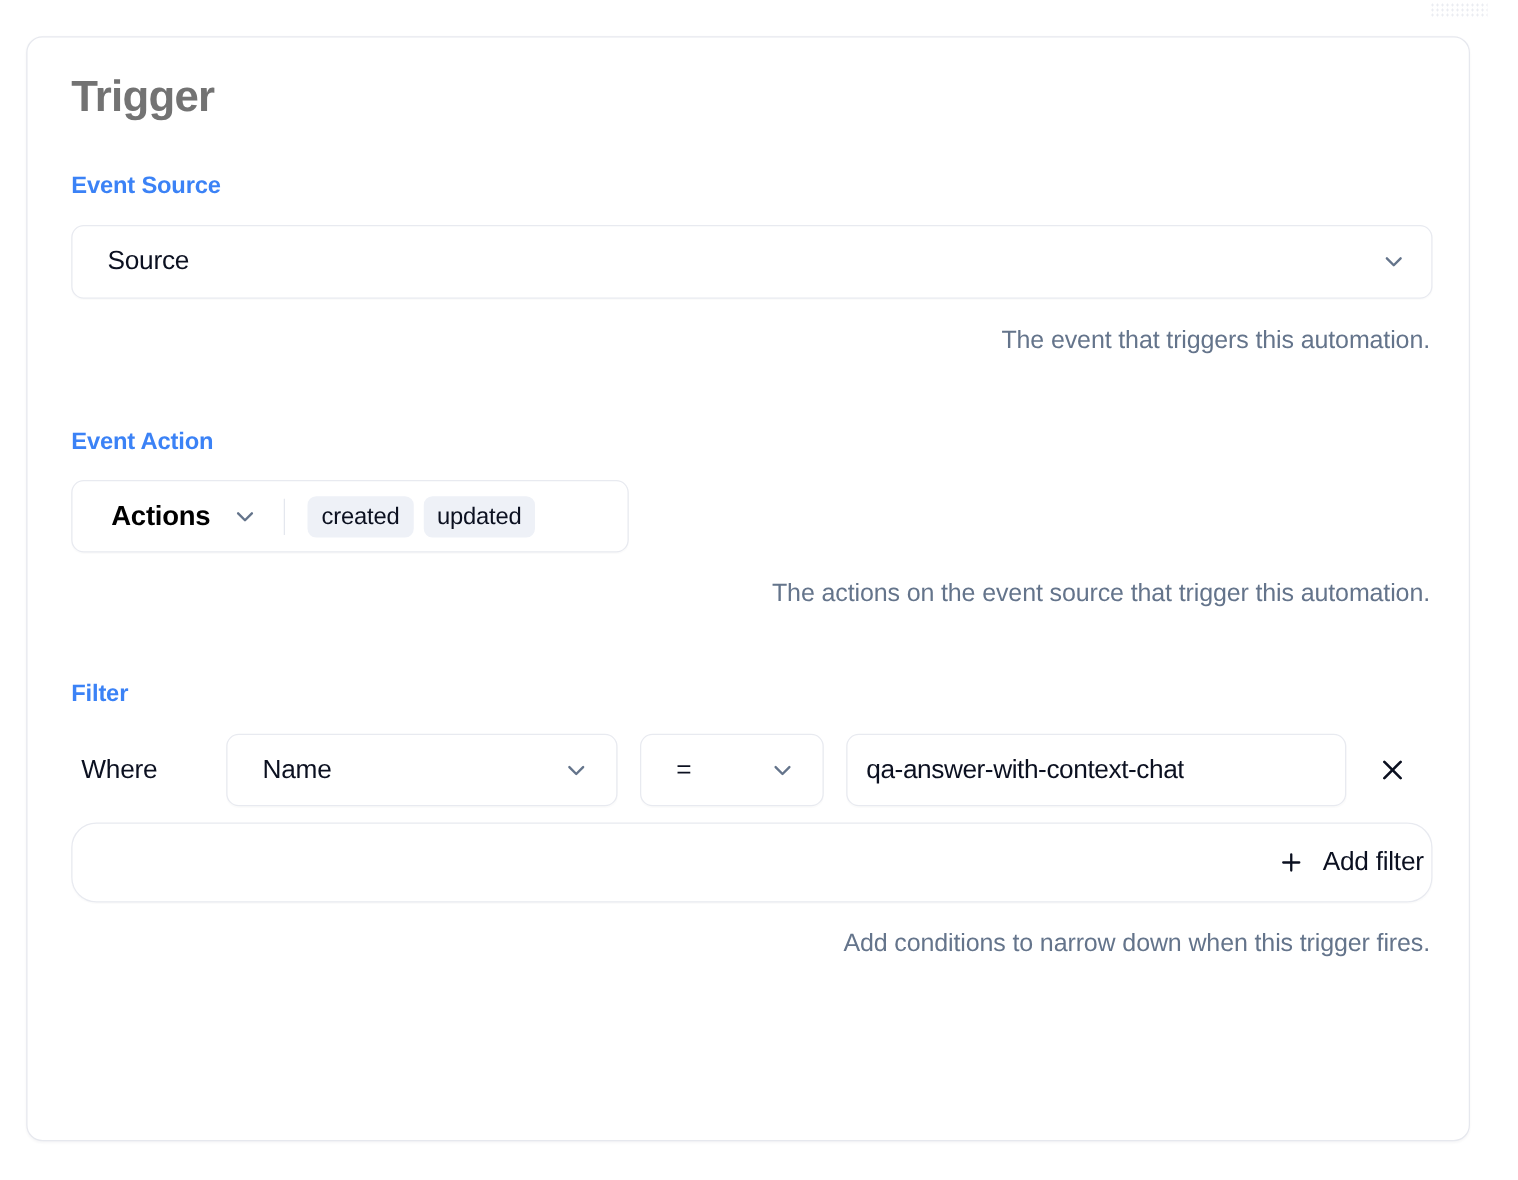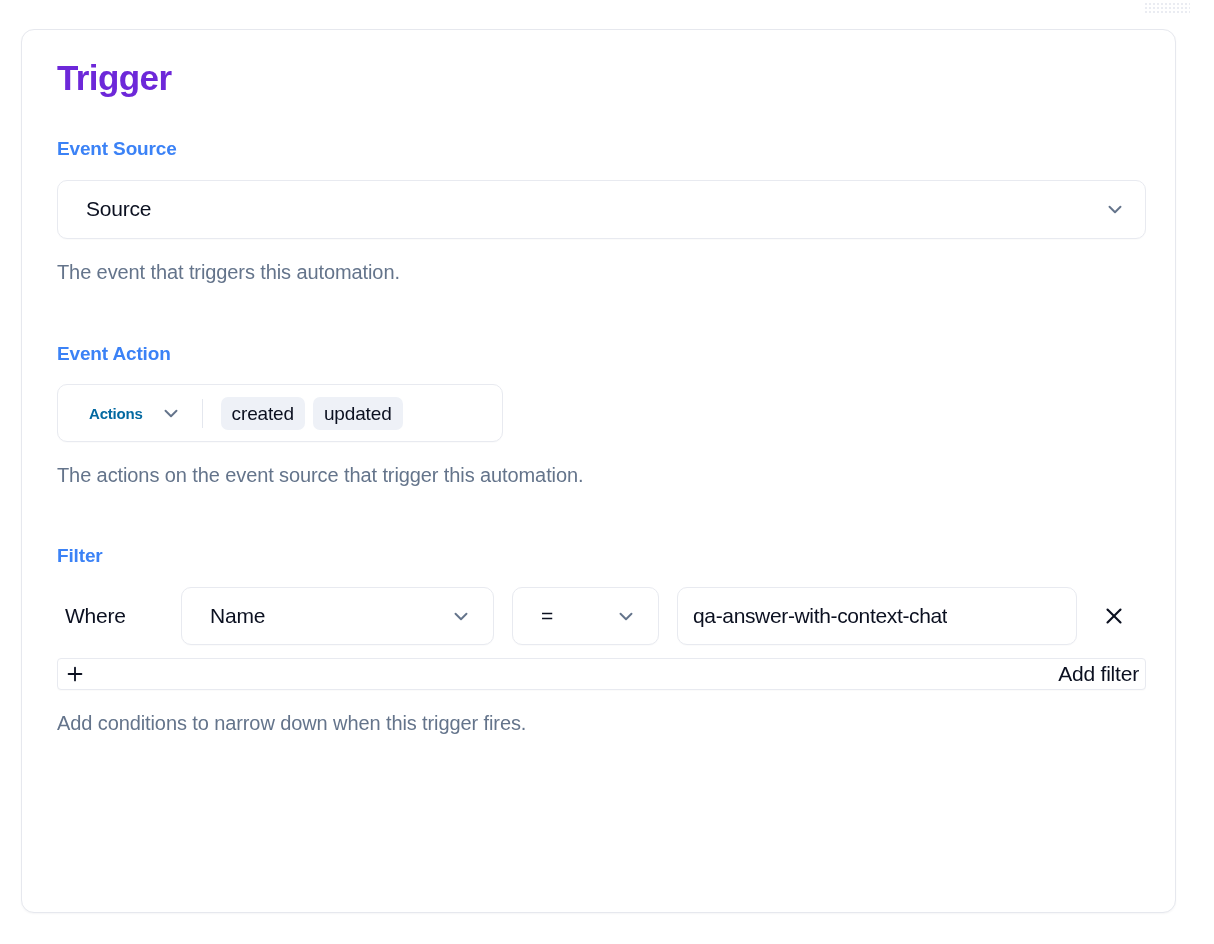--- a/index.html
+++ b/index.html
@@ -43,21 +43,21 @@
     left: 35px;
     top: 29px;
     right: 31px;
   }
 
   
   .card-title {
     font-size: 35px;
     font-weight: 700;
     letter-spacing: -0.6px;
-    color: #6d28d9;
+    color: #737373;
     line-height: 1.08;
     margin: 0;
   }
   .card-subtitle {
     font-size: 21px;
     font-weight: 400;
     color: #64748b;
     line-height: 1.3;
     margin: 13px 0 0 0;
     letter-spacing: -0.1px;
@@ -69,20 +69,21 @@
     color: #3b82f6;
     letter-spacing: -0.15px;
     line-height: 1.2;
   }
   .field-desc {
     font-size: 20px;
     font-weight: 400;
     color: #64748b;
     letter-spacing: -0.1px;
     line-height: 1.25;
+    text-align: right;
   }
 
   
   .control {
     background: #ffffff;
     border: 1px solid #e8eaf0;
     border-radius: 10px;
     display: flex;
     align-items: center;
     box-shadow: 0 1px 1px rgba(15, 23, 42, 0.02);
@@ -115,23 +116,23 @@
 
   
   .event-action-wrap { margin-top: 58px; }
   .action-box {
     margin-top: 19px;
     height: 58px;
     width: 446px;
     padding: 0 0 0 31px;
   }
   .action-label {
-    font-size: 15px;
+    font-size: 22px;
     font-weight: 700;
-    color: #0369a1;
+    color: #000000;
     letter-spacing: -0.2px;
   }
   .action-chev { margin-left: 17px; }
   .action-divider {
     width: 1px;
     height: 29px;
     background: #e4e7ee;
     margin: 0 18px 0 20px;
     flex: 0 0 auto;
   }
@@ -211,28 +212,28 @@
     border: none;
     flex: 0 0 auto;
     cursor: pointer;
     padding: 0;
   }
   .remove-btn svg { display: block; width: 24px; height: 24px; }
 
   .add-filter {
     margin-top: 13px;
     width: 1089px;
-    height: 32px;
-    display: flex;
-    align-items: center;
-    justify-content: space-between;
+    height: 64px;
+    display: flex;
+    align-items: center;
+    justify-content: flex-end;
     gap: 14px;
     background: #ffffff;
     border: 1px solid #e8eaf0;
-    border-radius: 4px;
+    border-radius: 20px;
     cursor: pointer;
     box-shadow: 0 1px 1px rgba(15, 23, 42, 0.02);
   }
   .plus-icon {
     width: 22px;
     height: 22px;
     display: block;
   }
   .plus-icon svg { display: block; width: 100%; height: 100%; }
   .add-filter-label {

